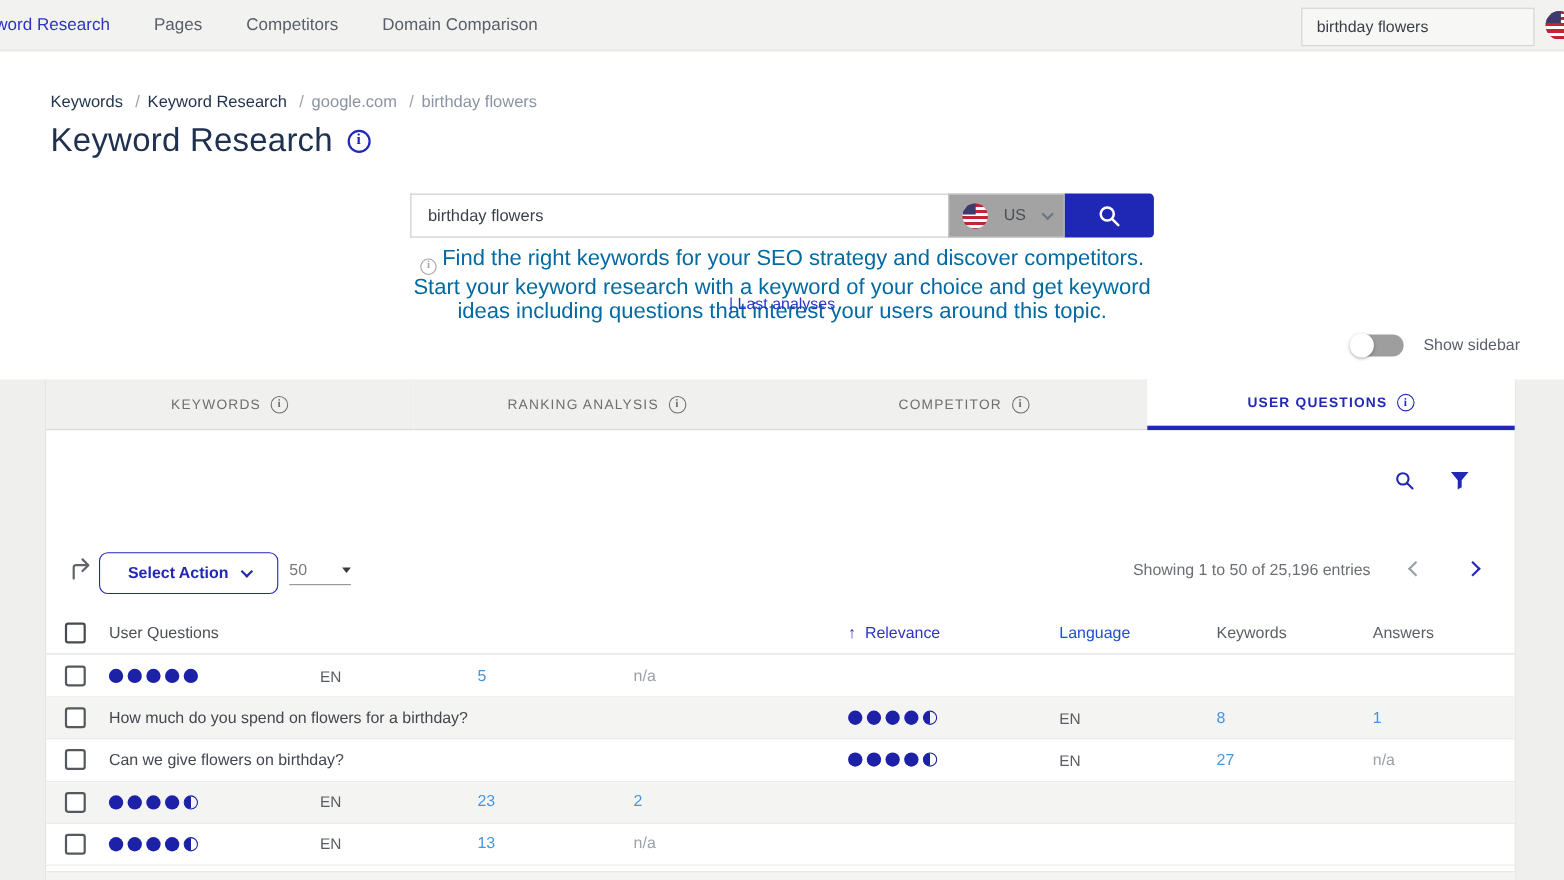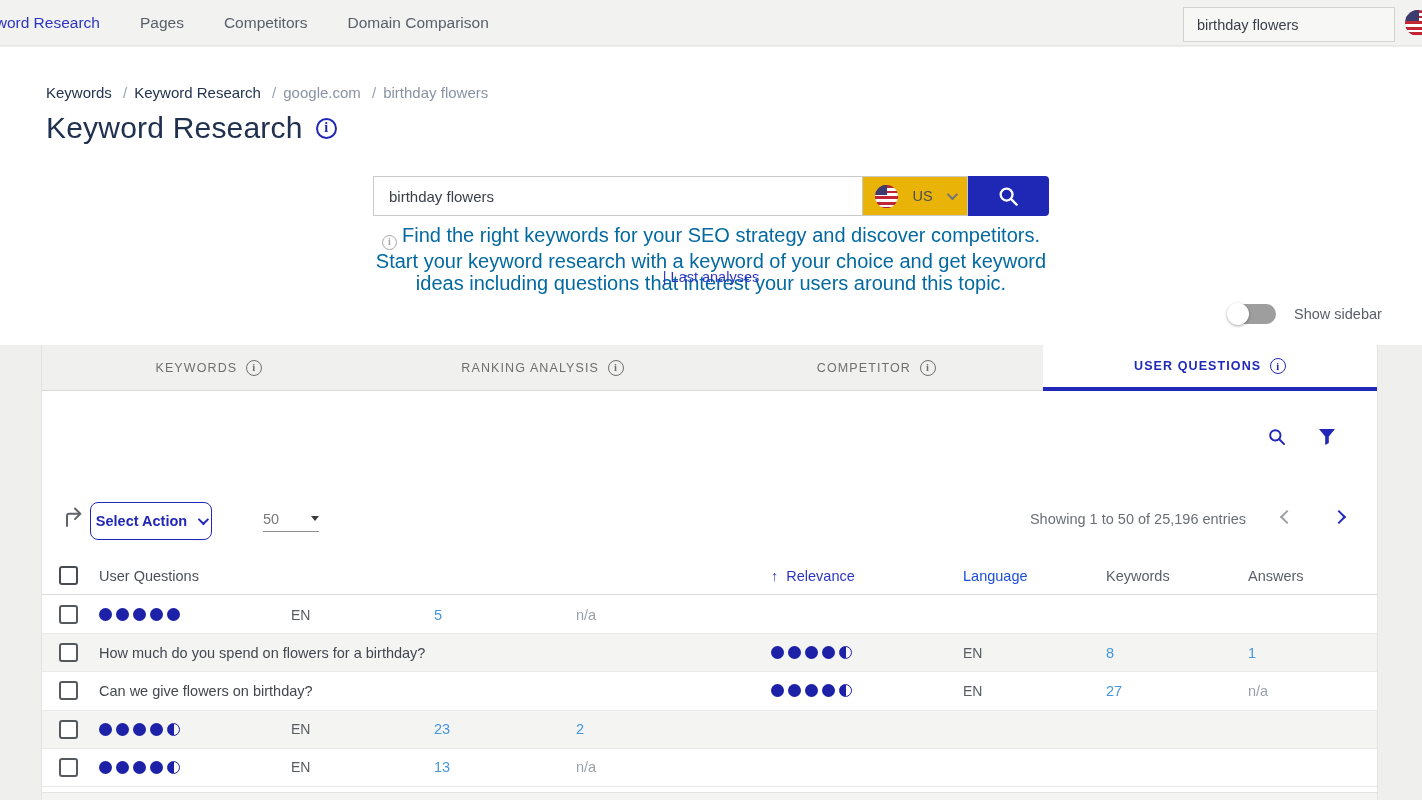--- a/index.html
+++ b/index.html
@@ -37,21 +37,21 @@
             border:1.5px solid currentColor; font-weight:700; flex:none; }
   .i-icon::after { content:"i"; font-family:"Liberation Serif", serif; }
   .i-title { width:21px; height:21px; color:#2128b8; font-size:14px; border-width:2px; cursor:pointer; }
   .i-tab { width:16px; height:16px; font-size:10.5px; cursor:pointer; }
   .i-gray { width:15px; height:15px; color:#a6a6ab; font-size:10px; border-width:1px; vertical-align:-3px; margin-right:5px; }
 
   
   .kw-form { position:absolute; left:373px; top:129px; height:40px; display:flex; }
   .kw-input { width:489px; height:40px; border:1px solid #c9c9c8; border-right:none; background:#fff;
               padding-left:15px; font-size:15px; color:#3a3f47; outline:none; font-family:inherit; }
-  .country-select { width:106px; height:40px; border:1px solid #c9c9c8; background:#eab308; display:flex;
+  .country-select { width:106px; height:40px; border:1px solid #c9c9c8; background:#a3a3a3; display:flex;
                     align-items:center; justify-content:center; gap:14px; cursor:pointer;text-align:right; }
   .country-code { font-size:14.5px; color:#4a4f57; }
   .search-btn { width:81px; height:40px; background:#1e28b4; border:none; border-radius:0 4px 4px 0;
                 display:flex; align-items:center; justify-content:center; cursor:pointer; }
   .chev { display:inline-block; width:8px; height:8px; border-right:2px solid #6f757e; border-bottom:2px solid #6f757e; transform:rotate(45deg) translateY(-2px); }
 
   .help { position:absolute; left:361px; top:177px; width:700px; text-align:center;
           font-size:20px; line-height:22.5px; color:#0369a1; }
   .last-analyses { position:absolute; left:361px; top:222px; width:700px; text-align:center;
                    font-size:14.5px; color:#2d34c4; font-weight:500; cursor:pointer; }
@@ -69,21 +69,21 @@
   .tab { flex:1; display:flex; align-items:center; justify-content:center; gap:9px;
          background:#f0f0ee; border-bottom:1px solid #d9d9d8; color:#6f6f6f;
          font-size:12.5px; letter-spacing:1.1px; font-weight:500; cursor:pointer; }
   .tab.active { background:#fff; border-bottom:4px solid #2128b8; color:#2128b8; font-weight:700; }
 
   .card-icons { position:absolute; top:82px; right:41px; display:flex; gap:31px; align-items:center; }
   .icon-btn { cursor:pointer; display:flex; }
 
   .toolbar { position:absolute; top:150px; left:0; width:100%; height:55px; }
   .export-btn { position:absolute; left:20px; top:10px; cursor:pointer; }
-  .select-action { position:absolute; left:48px; top:7px; width:122px; height:38px;
+  .select-action { position:absolute; left:48px; top:7px; width:163px; height:38px;
                    border:1.5px solid #2128b8; border-radius:8px; background:#fff; display:flex;
                    align-items:center; justify-content:center; gap:11px; cursor:pointer; }
   .select-action .sa-label { font-size:14.5px; font-weight:700; color:#2128b8; }
   .chev-blue { width:8px; height:8px; border-right:2.5px solid #2128b8; border-bottom:2.5px solid #2128b8; transform:rotate(45deg) translateY(-2px); }
   .page-size { position:absolute; left:221px; top:11px; width:56px; height:26px;
                border-bottom:1px solid #8f8f8f; display:flex; align-items:center; justify-content:space-between; cursor:pointer; }
   .page-size .ps-value { font-size:14.5px; color:#7a7a7a; }
   .caret-down { width:0; height:0; border-left:4.5px solid transparent; border-right:4.5px solid transparent; border-top:5.5px solid #3a3a3a; }
   .showing { position:absolute; right:131px; top:16px; font-size:14.5px; color:#6b6f75; }
   .pg-prev { position:absolute; right:85px; top:17px; width:10px; height:10px;

